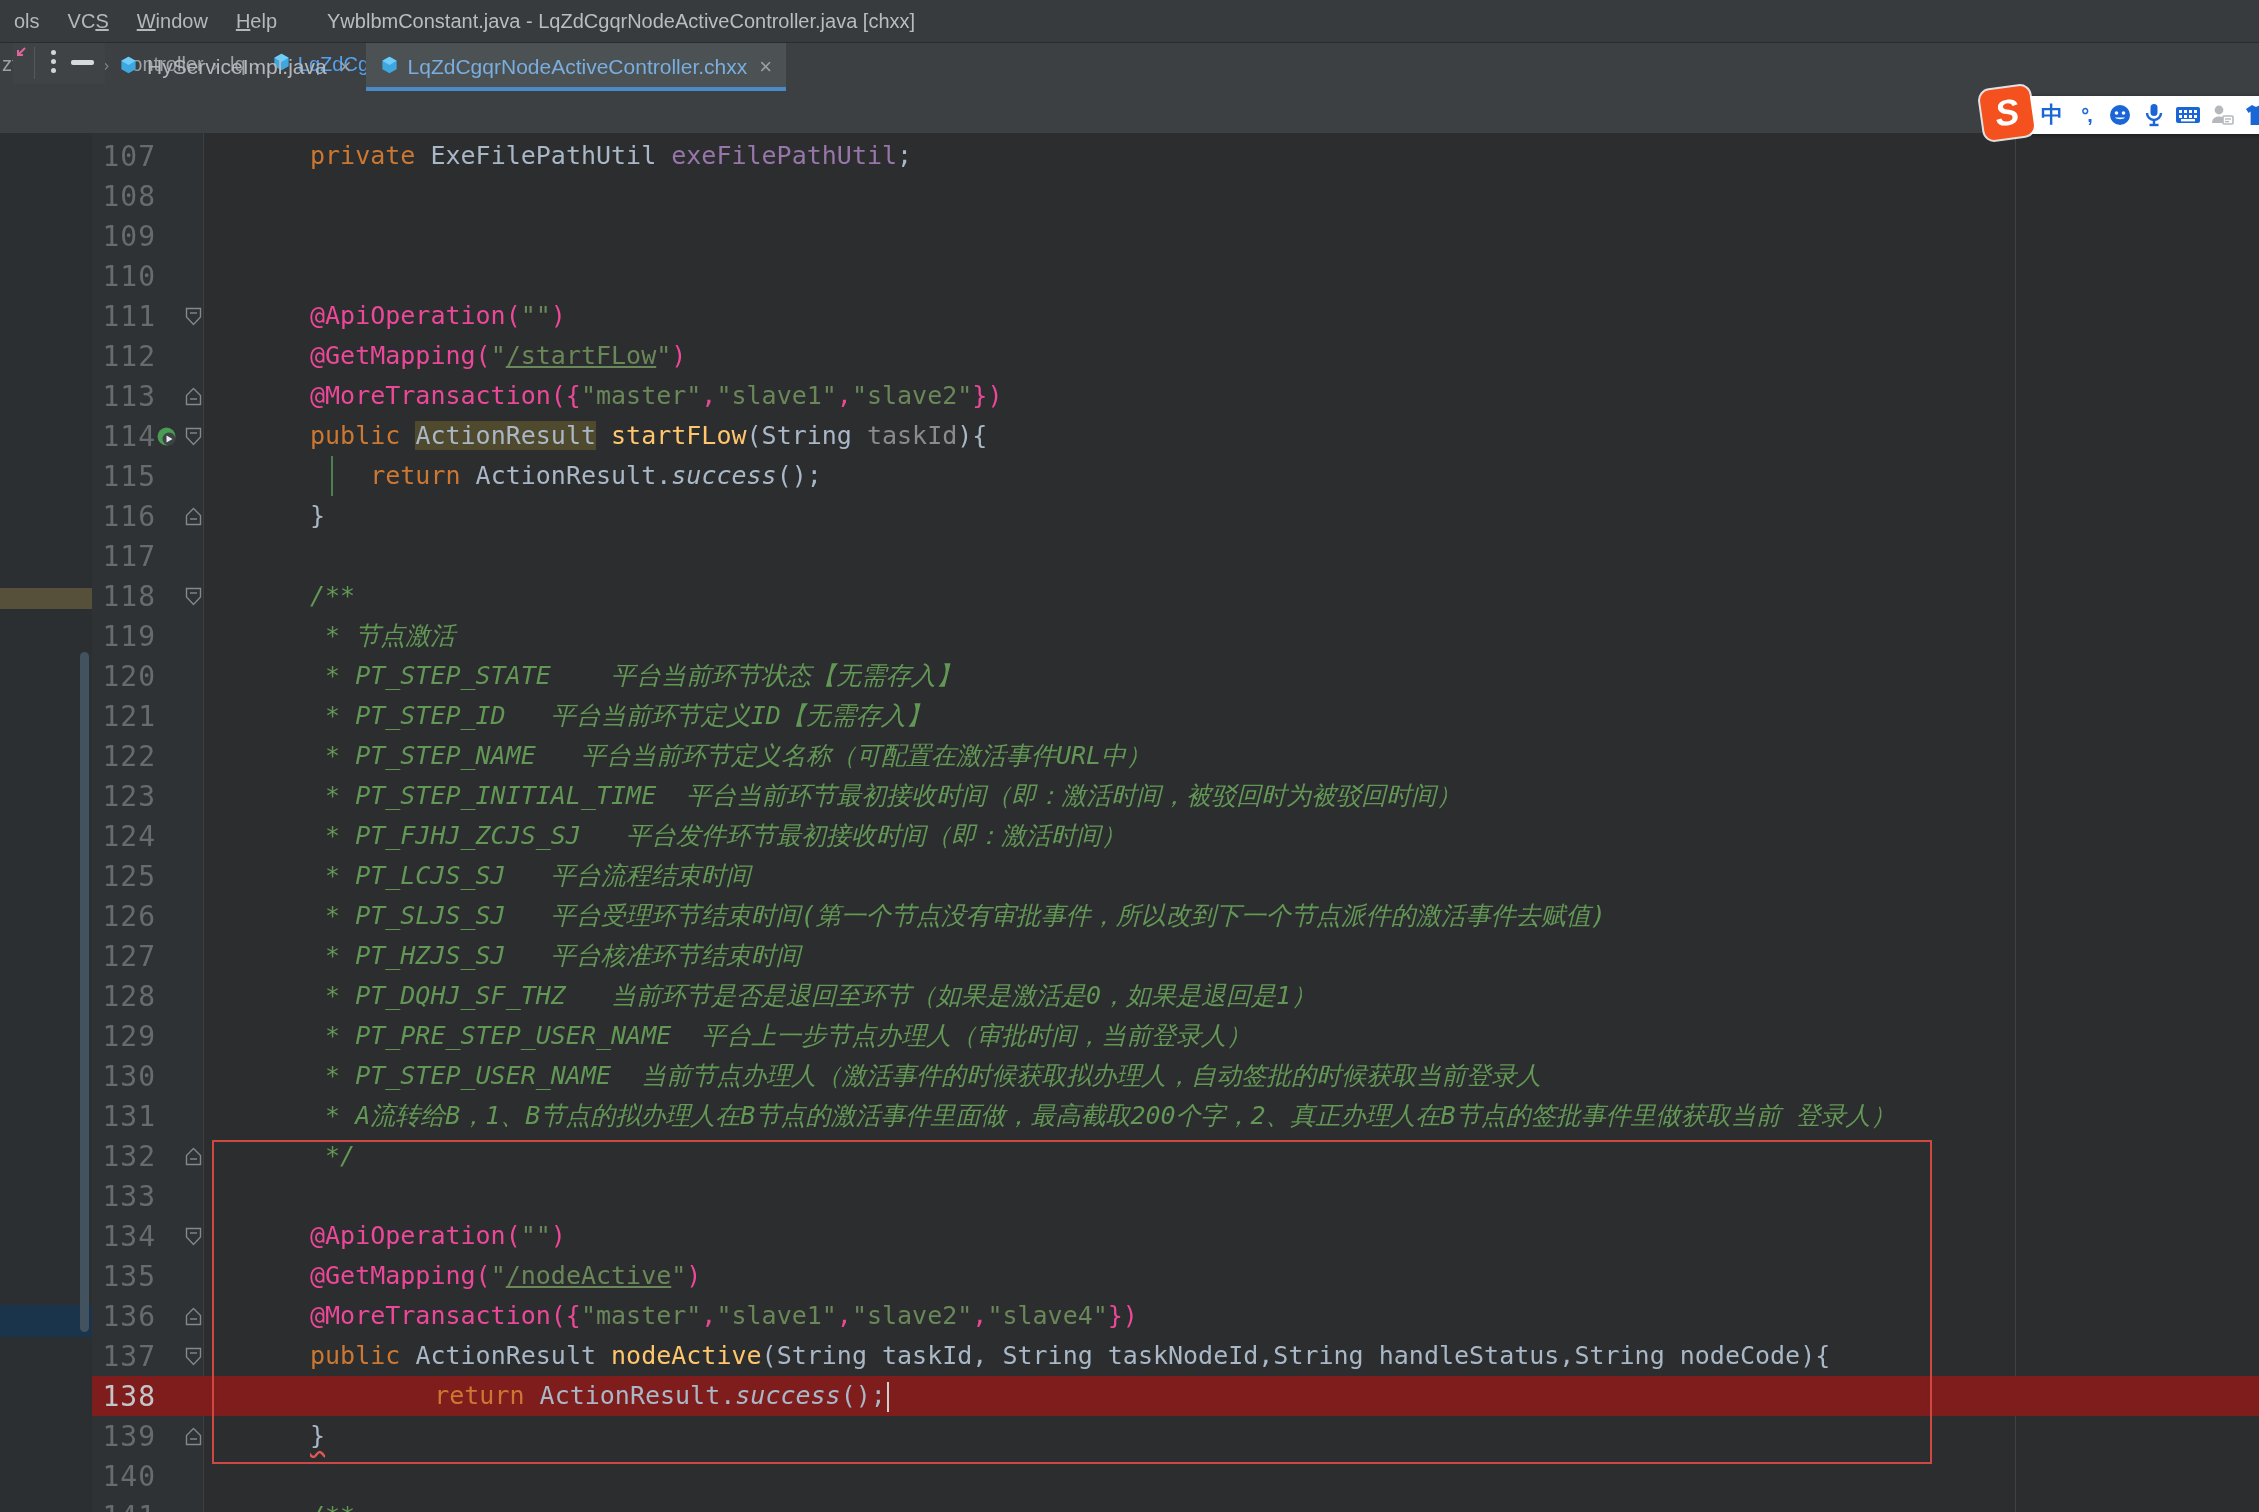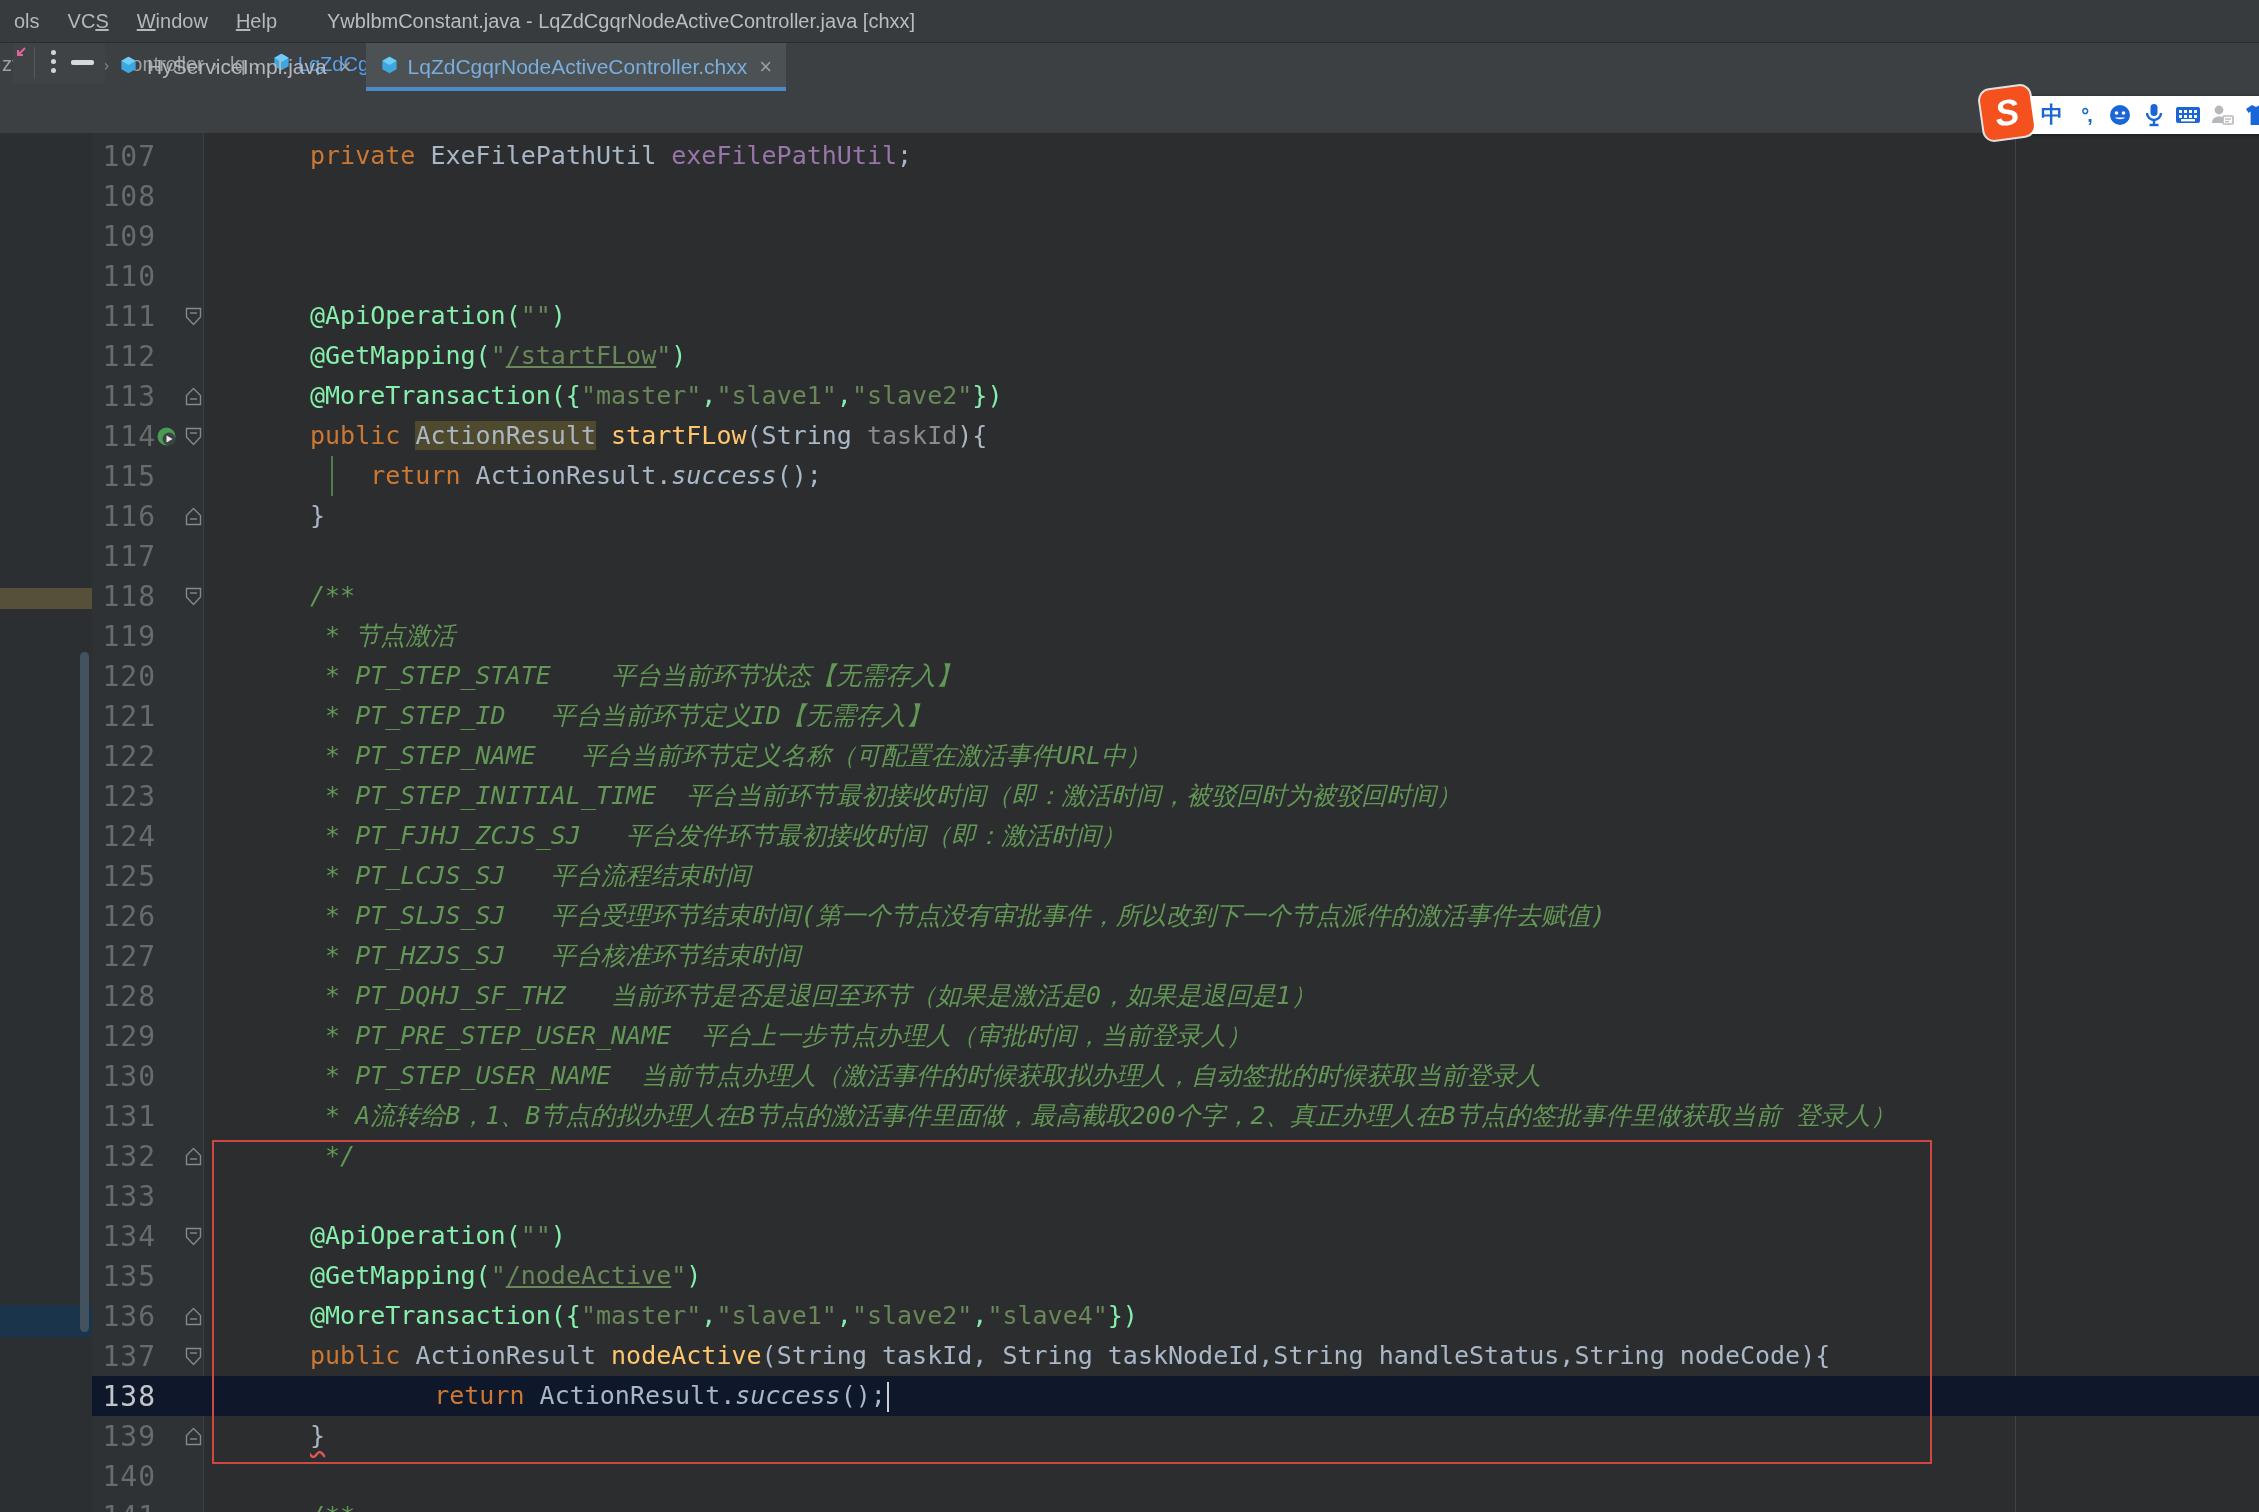--- a/index.html
+++ b/index.html
@@ -37,32 +37,32 @@
   .band-brown{position:absolute;left:0;top:455px;width:100%;height:21px;background:#564f3a;}
   .band-navy{position:absolute;left:0;top:1172px;width:100%;height:32px;background:#1a344b;}
   .strip-scrollbar{position:absolute;left:80px;top:519px;width:9px;height:680px;border-radius:5px;background:#43525f;}
   
   .editor{position:absolute;left:92px;top:133px;right:0;bottom:0;background:#2b2d2e;overflow:hidden;}
   .gutter-bg{position:absolute;left:0;top:0;width:111px;height:100%;background:#2f3234;}
   .gutter-line{position:absolute;left:111px;top:0;width:1px;height:100%;background:#3d4043;}
   .margin-guide{position:absolute;left:1923px;top:0;width:1px;height:100%;background:#404346;}
   .lines{position:absolute;left:0;top:3px;width:100%;}
   .row{display:flex;height:40px;align-items:center;position:relative;}
-  .row.current{background:#0f172a;gap:32px;}
+  .row.current{background:#7f1d1d;gap:32px;}
   .ln{width:64px;flex:none;text-align:right;font-family:"DejaVu Sans Mono",monospace;
     font-size:28px;color:#676b6e;letter-spacing:1px;}
   .row.current .ln{color:#c3c6c9;}
   .gut{width:47px;height:40px;flex:none;position:relative;}
   .gut .fold{position:absolute;right:1px;top:11px;}
   .gut .run{position:absolute;left:0;top:10px;}
   .code{white-space:pre;font-family:"DejaVu Sans Mono",monospace;font-size:25px;line-height:40px;padding-left:107px;}
   .tk-kw{color:#cc7832;}
   .tk-pl,.tk-ty{color:#a9b7c6;}
   .tk-fd{color:#9876aa;}
-  .tk-an{color:#86efac;}
+  .tk-an{color:#ec4899;}
   .tk-st{color:#6a8759;}
   .tk-sl{color:#6a8759;text-decoration:underline;}
   .tk-mt{color:#ffc66d;}
   .tk-dm{color:#888c8f;}
   .tk-cm{color:#629755;font-style:italic;}
   .tk-mi{color:#a9b7c6;font-style:italic;}
   .tk-hl{color:#a9b7c6;background:#4f4a2d;}
   .tk-er{color:#a9b7c6;text-decoration:underline wavy #e05555;text-underline-offset:6px;}
   .caret{display:inline-block;width:2px;height:30px;background:#ced0d2;vertical-align:middle;margin-left:1px;}
   .brace-guide{position:absolute;left:239px;top:323px;width:2px;height:40px;background:#4d8050;}

